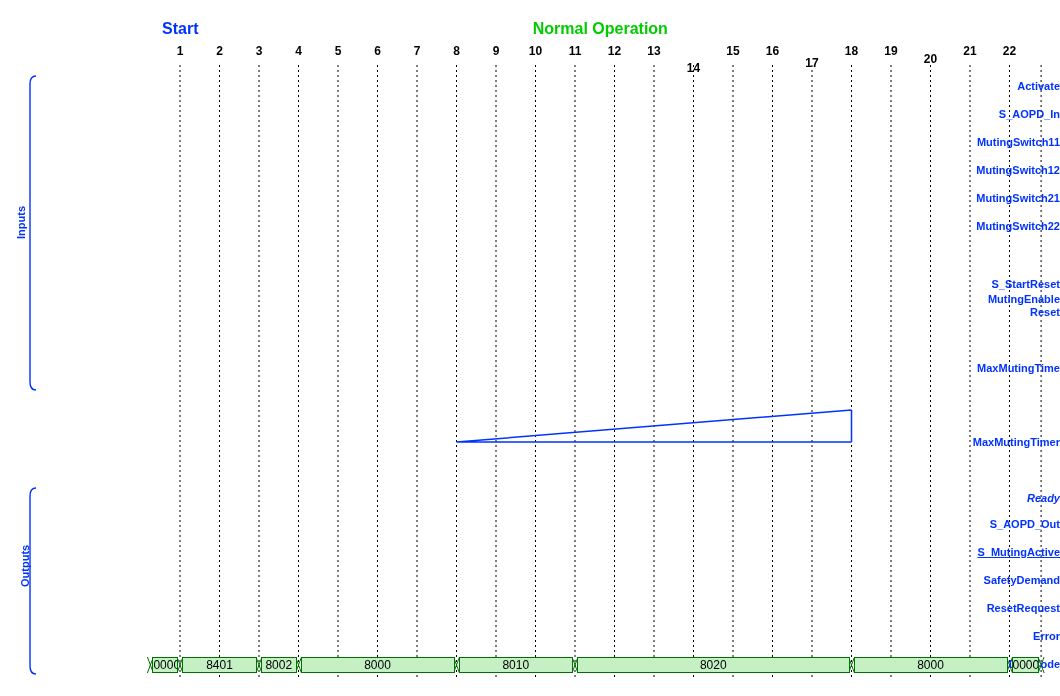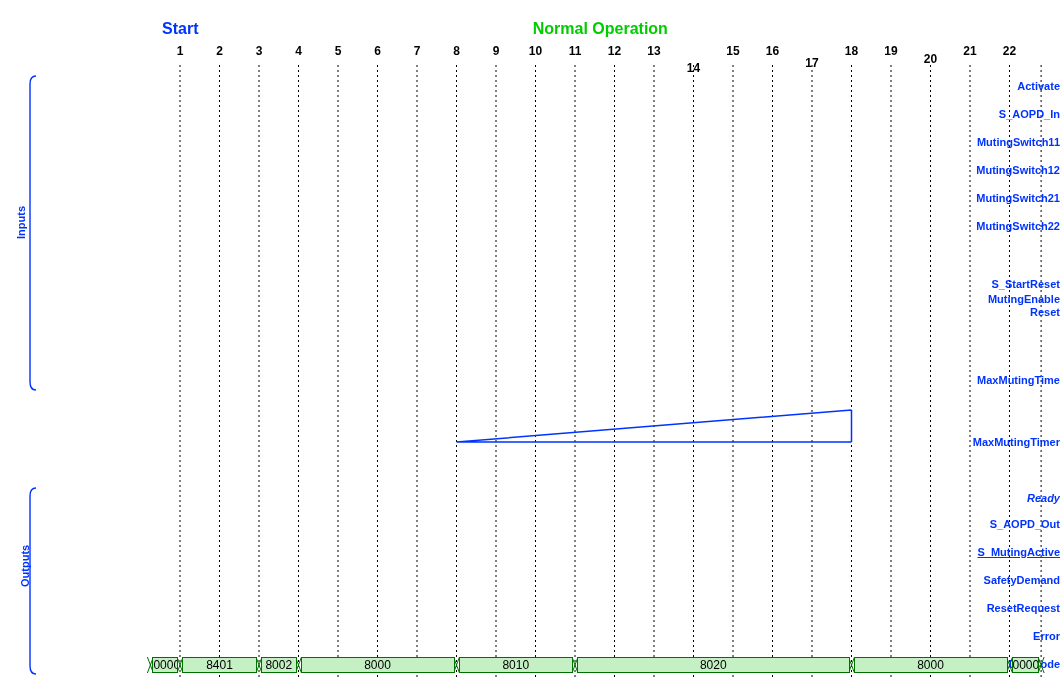--- a/index.html
+++ b/index.html
@@ -155,21 +155,21 @@
     <div class="title-normal" style="left: 532.75px; top: 20px;">Normal Operation</div>
     <div class="signal-label" style="top: 86px; width: 165px;">Activate</div>
     <div class="signal-label" style="top: 114px; width: 165px;">S_AOPD_In</div>
     <div class="signal-label" style="top: 142px; width: 165px;">MutingSwitch11</div>
     <div class="signal-label" style="top: 170px; width: 165px;">MutingSwitch12</div>
     <div class="signal-label" style="top: 198px; width: 165px;">MutingSwitch21</div>
     <div class="signal-label" style="top: 226px; width: 165px;">MutingSwitch22</div>
     <div class="signal-label" style="top: 256px; width: 165px; margin-top: 43px;">MutingEnable</div>
     <div class="signal-label" style="top: 284px; width: 165px;">S_StartReset</div>
     <div class="signal-label" style="top: 312px; width: 165px;">Reset</div>
-    <div class="signal-label" style="top: 380px; width: 165px;">MaxMutingTime</div>
+    <div class="signal-label" style="top: 368px; width: 165px;">MaxMutingTime</div>
     <div class="signal-label" style="top: 442px; width: 165px;">MaxMutingTimer</div>
     <div class="signal-label" style="top: 498px; width: 165px; font-style: italic;">Ready</div>
     <div class="signal-label" style="top: 524px; width: 165px;">S_AOPD_Out</div>
     <div class="signal-label" style="top: 552px; width: 165px; text-decoration: underline;">S_MutingActive</div>
     <div class="signal-label" style="top: 580px; width: 165px;">SafetyDemand</div>
     <div class="signal-label" style="top: 608px; width: 165px;">ResetRequest</div>
     <div class="signal-label" style="top: 636px; width: 165px;">Error</div>
     <div class="signal-label" style="top: 664px; width: 165px;">DiagCode</div>
     <div class="group-label" style="left: 4px; top: 233px;">Inputs</div>
     <div class="group-label" style="left: 4px; top: 581px;">Outputs</div>

